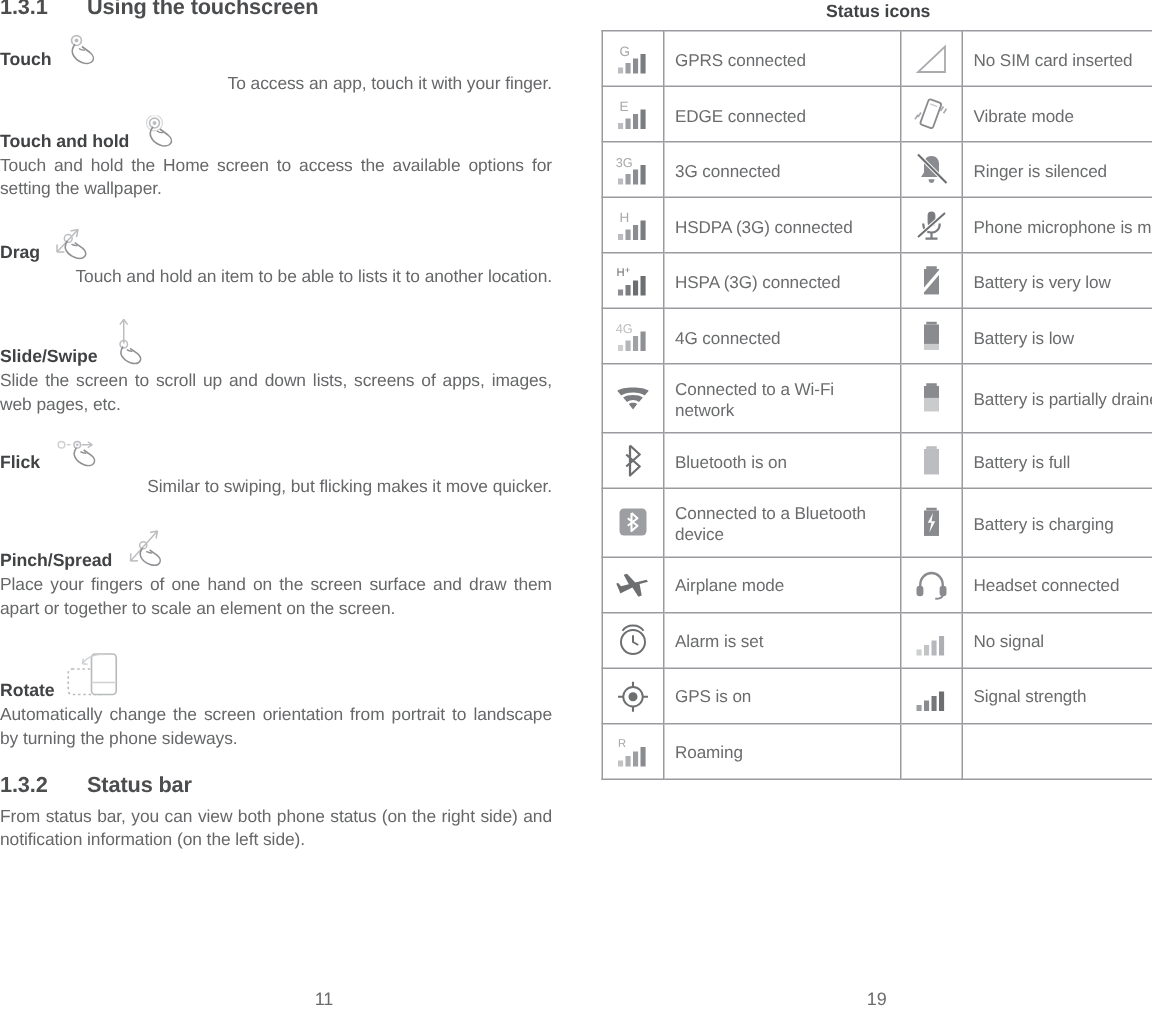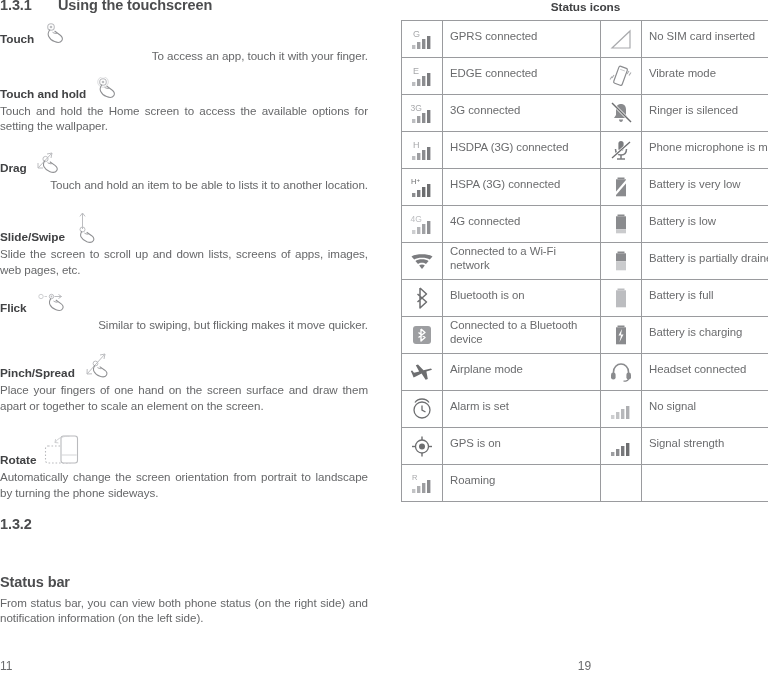--- a/index.html
+++ b/index.html
@@ -76,40 +76,40 @@
   table.icons {
     border-collapse: collapse;
     width: 367px;
     table-layout: fixed;
   }
   table.icons td {
     border: 1px solid #9a9b9e;
     font-size: 11.4px;
     line-height: 14.4px;
     color: #6a6b6d;
-    padding: 0 7px 6px 7px;
+    padding: 10px 7px 6px 7px;
     vertical-align: middle;
     letter-spacing: -0.05px;
   }
   table.icons td.ic {
     width: 40px;
     padding: 3px 0 3px 0;
     text-align: center;
   }
   table.icons td.lbl { width: 143px; }
   table.icons td.lbl2 { width: 145px; }
   .cellinner { height: 30px; display: flex; align-items: center; justify-content: center; }
   
   .pagenum {
     position: absolute;
     font-size: 12px;
     color: #6a6b6d;
     top: 659px;
   }
-  .pn-left { left: 0; width: 368px; text-align: left; }
+  .pn-left { left: 0; width: 368px; text-align: center; padding-left: 32px; }
   .pn-right { left: 401px; width: 367px; text-align: center; }
 
   
   svg { display: block; }
   .gfx svg { display: block; }
 </style>
 </head>
 <body>
 
 <div class="page">
@@ -216,21 +216,21 @@
           <rect x="1.5" y="13" width="26" height="17" rx="2.5" fill="none" stroke="#b9babd" stroke-width="1.1" stroke-dasharray="1.6 1.9"></rect>
           <rect x="17" y="3" width="16.5" height="27" rx="2.5" fill="#ffffff" stroke="#b9babd" stroke-width="1.1"></rect>
           <line x1="17.8" y1="22" x2="32.7" y2="22" stroke="#cfd0d2" stroke-width="0.9"></line>
           <path d="M11 9.5 C14 4.8 20 2.8 25.5 3.3" fill="none" stroke="#cfd0d2" stroke-width="1"></path>
           <path d="M11 9.5 l3.4 0.4 M11 9.5 l0.6 -3.4" stroke="#cfd0d2" stroke-width="1" fill="none"></path>
         </svg>
       </span>
     </div>
     <p class="body">Automatically change the screen orientation from portrait to landscape by turning the phone sideways.</p>
 
-    <h2 class="h-num" style="margin-top:15px;flex-direction:column;">
+    <h2 class="h-num" style="margin-top:15px;">
       <span class="num">1.3.2</span>
       <span class="txt">Status bar</span>
     </h2>
     <p class="body">From status bar, you can view both phone status (on the right side) and notification information (on the left side).</p>
   </div>
 
   <div class="col-right">
     <div class="status-title">Status icons</div>
 
     <table class="icons">

